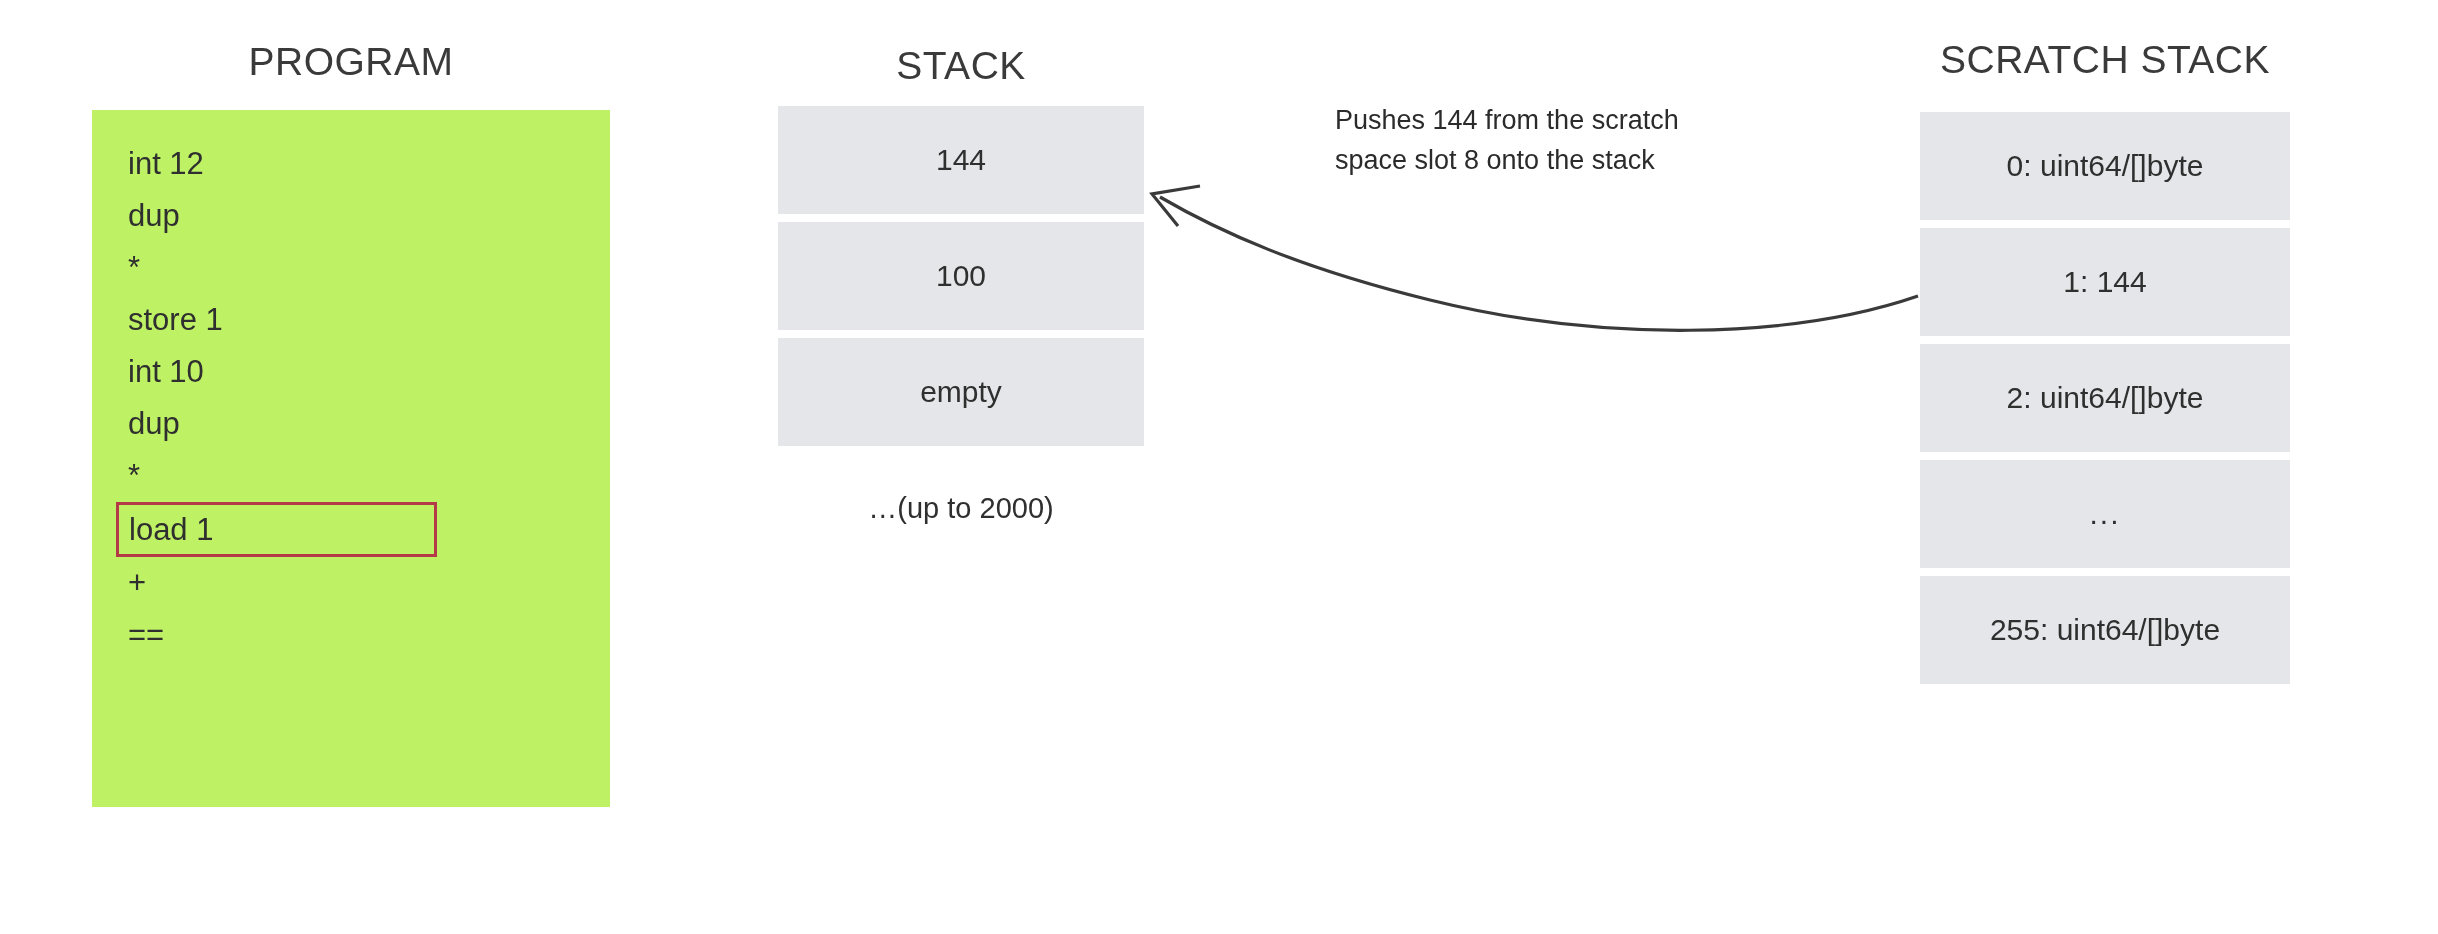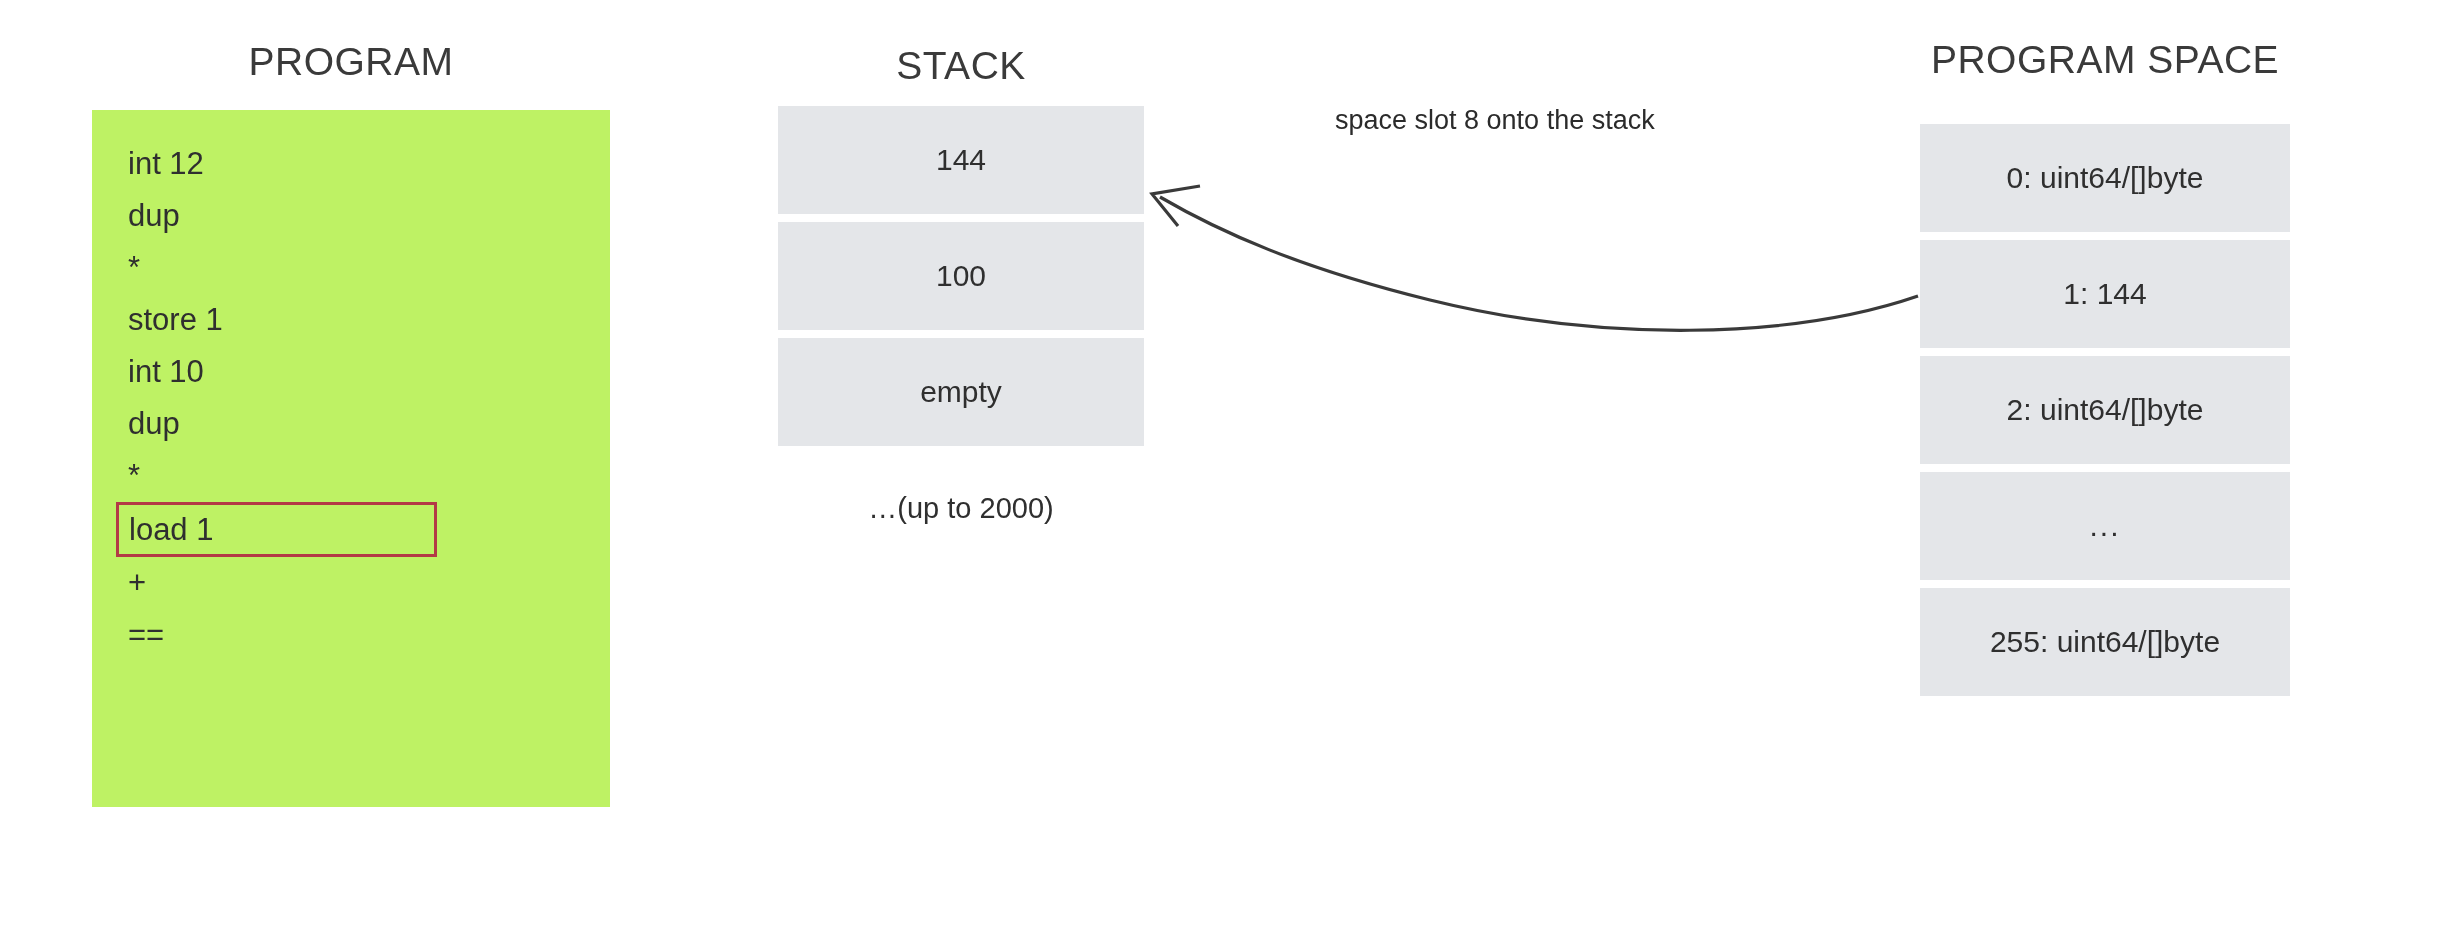--- a/index.html
+++ b/index.html
@@ -95,21 +95,21 @@
     text-align: center;
     font-size: 29px;
     color: #2f2f2f;
     white-space: nowrap;
   }
 
   
   #scratch-col {
     position: absolute;
     left: 1920px;
-    top: 124px;
+    top: 112px;
     width: 370px;
   }
   .scratch-cell {
     width: 370px;
     height: 108px;
     background: #e4e6e9;
     margin-bottom: 8px;
     display: flex;
     align-items: center;
     justify-content: center;
@@ -144,21 +144,21 @@
     pointer-events: none;
   }
 </style>
 </head>
 <body>
 
 <div id="canvas">
 
   <div class="col-title" id="stack-title">STACK</div>
   <div class="col-title" id="program-title">PROGRAM</div>
-  <div class="col-title" id="scratch-title">PROGRAM SPACE</div>
+  <div class="col-title" id="scratch-title">SCRATCH STACK</div>
 
   <div id="program-panel">
     <div class="program-list" id="program-list">
         <div class="program-line">int 12</div>
         <div class="program-line">dup</div>
         <div class="program-line">*</div>
         <div class="program-line">store 1</div>
         <div class="program-line">int 10</div>
         <div class="program-line">dup</div>
         <div class="program-line">*</div>
@@ -177,20 +177,21 @@
 
   <div id="scratch-col">
       <div class="scratch-cell">0: uint64/[]byte</div>
       <div class="scratch-cell">1: 144</div>
       <div class="scratch-cell">2: uint64/[]byte</div>
       <div class="scratch-cell ellipsis">...</div>
       <div class="scratch-cell">255: uint64/[]byte</div>
     </div>
 
   <div id="annotation">
+    <div class="ann-line">Pushes 144 from the scratch</div>
     <div class="ann-line">space slot 8 onto the stack</div>
   </div>
 
   <svg id="arrow-svg" viewBox="0 0 2438 934" xmlns="http://www.w3.org/2000/svg">
     <path d="M 1918 296 C 1790 340 1600 342 1430 300 C 1300 268 1220 232 1160 197" fill="none" stroke="#3a3a3a" stroke-width="3.2"></path>
     <path d="M 1200 186 L 1152 194 L 1178 226" fill="none" stroke="#3a3a3a" stroke-width="3.2" stroke-linecap="butt" stroke-linejoin="miter"></path>
   </svg>
 
 </div>
 

